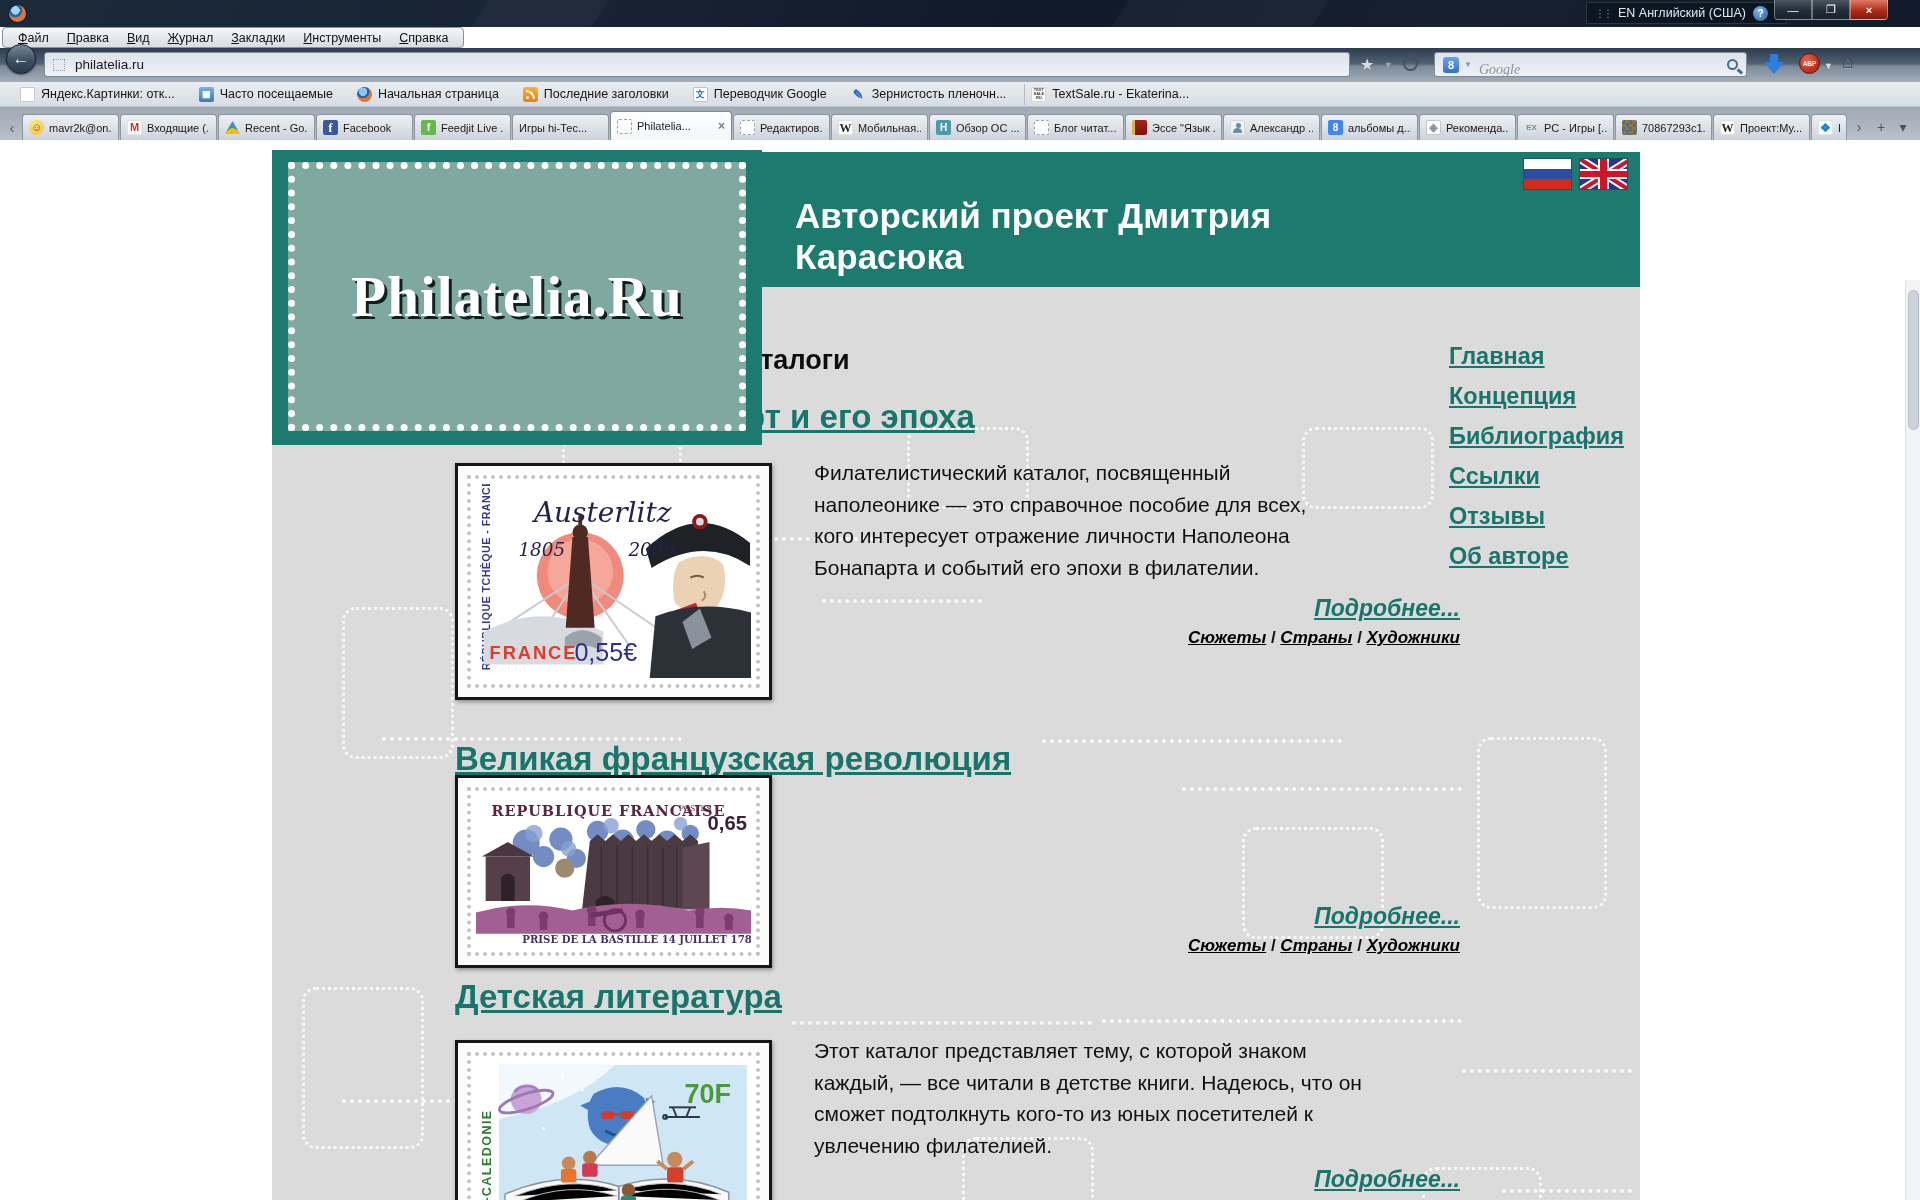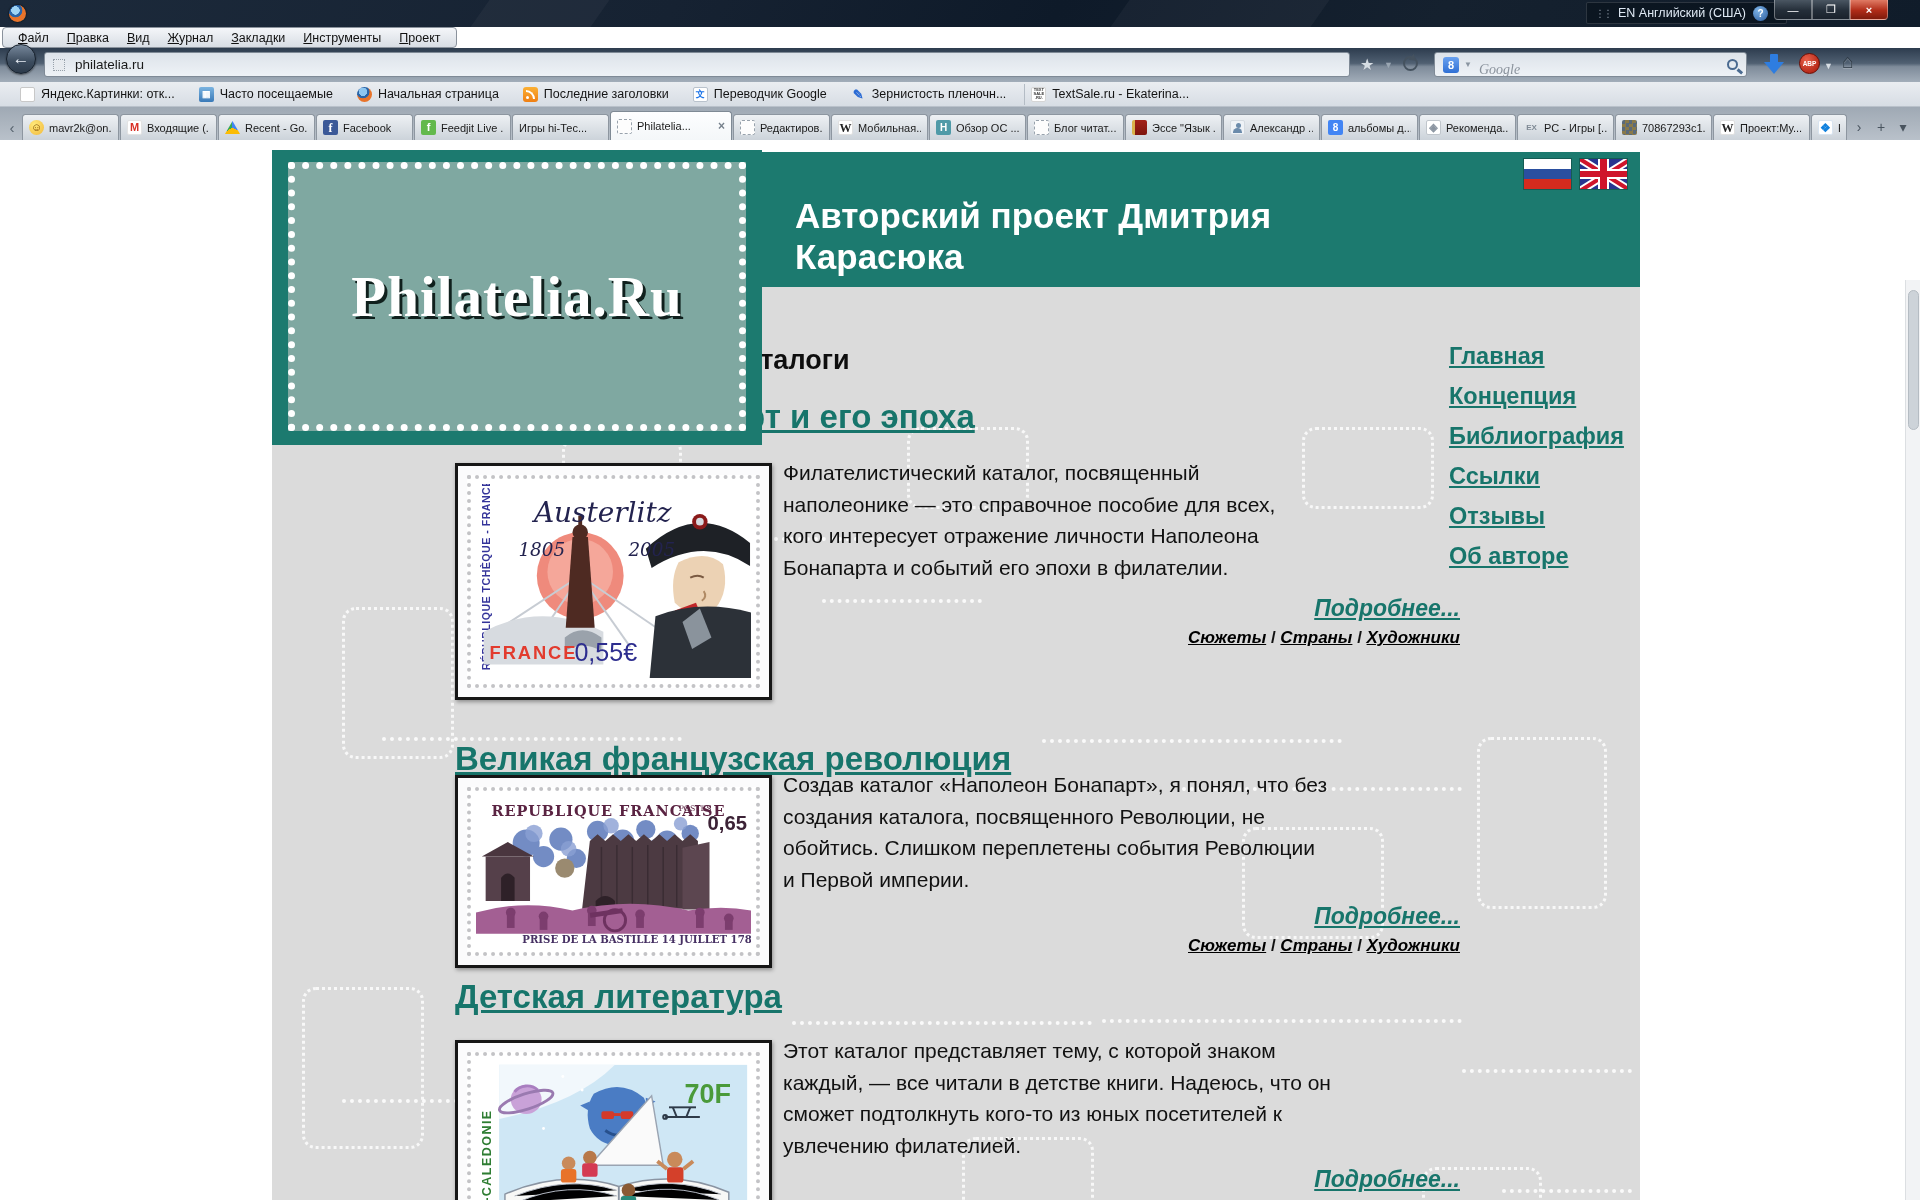--- a/index.html
+++ b/index.html
@@ -159,21 +159,21 @@
   .flag-uk .h{left:0;top:10px;width:100%;height:10px;background:#fff;}
   .flag-uk .v{left:18px;top:0;width:11px;height:100%;background:#fff;}
   .flag-uk .hr{left:0;top:12px;width:100%;height:6px;background:#cf142b;}
   .flag-uk .vr{left:20px;top:0;width:7px;height:100%;background:#cf142b;}
 
   #sidebar-menu{position:absolute;left:1449px;top:203px;display:flex;flex-direction:column;gap:13px;z-index:2;}
   .side-link{font-size:23.5px;font-weight:bold;color:#17756b;text-decoration:underline;cursor:pointer;white-space:nowrap;}
 
   #catalog-heading{position:absolute;left:455px;top:205px;font-size:27px;font-weight:bold;color:#0e0e0e;z-index:2;}
   .sec-title{position:absolute;left:455px;font-size:33px;font-weight:bold;color:#17756b;text-decoration:underline;z-index:2;cursor:pointer;white-space:nowrap;}
-  .sec-text{position:absolute;left:783px;font-size:21px;line-height:31.5px;color:#111;white-space:pre-line;z-index:2;}
+  .sec-text{position:absolute;left:814px;font-size:21px;line-height:31.5px;color:#111;white-space:pre-line;z-index:2;}
   .sec-more{position:absolute;left:783px;width:677px;text-align:right;font-size:23px;font-weight:bold;font-style:italic;
     color:#17756b;z-index:2;}
   .sec-more span{text-decoration:underline;cursor:pointer;}
   .sec-sub{position:absolute;left:783px;width:677px;text-align:right;font-size:17px;font-style:italic;font-weight:bold;color:#111;z-index:2;}
   .sec-sub a{color:#000000;text-decoration:underline;cursor:pointer;}
   .sec-sub .sep{font-style:normal;}
 
   .stamp-frame{position:absolute;left:455px;width:317px;background:#fbfbfc;border:3px solid #161616;
     box-shadow:1px 2px 4px rgba(0,0,0,.35);padding:9px;z-index:2;}
   .stamp-perf{border:4px dotted #c3c3c6;padding:5px;background:#fff;height:100%;}
@@ -208,21 +208,21 @@
   </div>
 
   <div id="menubar">
 
   <span class="menu-item">Файл</span>
       <span class="menu-item">Правка</span>
       <span class="menu-item">Вид</span>
       <span class="menu-item">Журнал</span>
       <span class="menu-item">Закладки</span>
       <span class="menu-item">Инструменты</span>
-      <span class="menu-item">Проект</span>
+      <span class="menu-item">Справка</span>
     </div>
 
   <div id="navbar">
     <div id="back-btn">←</div>
     <div id="urlbox">
       <span id="page-icon"></span>
       <input id="url-input" readonly="" value="philatelia.ru" style="">
     </div>
     <span id="star-btn">★</span>
     <span id="star-caret">▼</span>
@@ -568,24 +568,20 @@
           </g>
           <circle cx="144" cy="128" r="11" fill="none" stroke="#6e3260" stroke-width="3"></circle>
           <rect x="118" y="118" width="34" height="5" fill="#6e3260" transform="rotate(-8 135 120)"></rect>
           <text x="16" y="20" font-family="DejaVu Serif, Liberation Serif, serif" font-weight="bold" font-size="15" fill="#5a2342" letter-spacing="1">REPUBLIQUE FRANCAISE</text>
           <text x="210" y="15" font-family="DejaVu Serif, Liberation Serif, serif" font-size="8" fill="#5a2342">POSTES</text>
           <text x="240" y="34" font-size="21" font-weight="bold" fill="#3c2236">0,65</text>
           <text x="48" y="152" font-family="DejaVu Serif, Liberation Serif, serif" font-weight="bold" font-size="10.5" fill="#463063">PRISE DE LA BASTILLE  14 JUILLET 1789</text>
         </svg>
       </div>
     </div>
-    <div class="sec-text" style="top:629px">Создав каталог «Наполеон Бонапарт», я понял, что без
-создания каталога, посвященного Революции, не
-обойтись. Слишком переплетены события Революции
-и Первой империи.</div>
     <div class="sec-more" style="top:763px"><span>Подробнее...</span></div>
     <div class="sec-sub" style="top:796px">
       <a>Сюжеты</a>
       <span class="sep"> / </span>
       <a>Страны</a>
       <span class="sep"> / </span>
       <a>Художники</a>
     </div>
 
     <div class="sec-title" style="top:838px">Детская литература</div>

